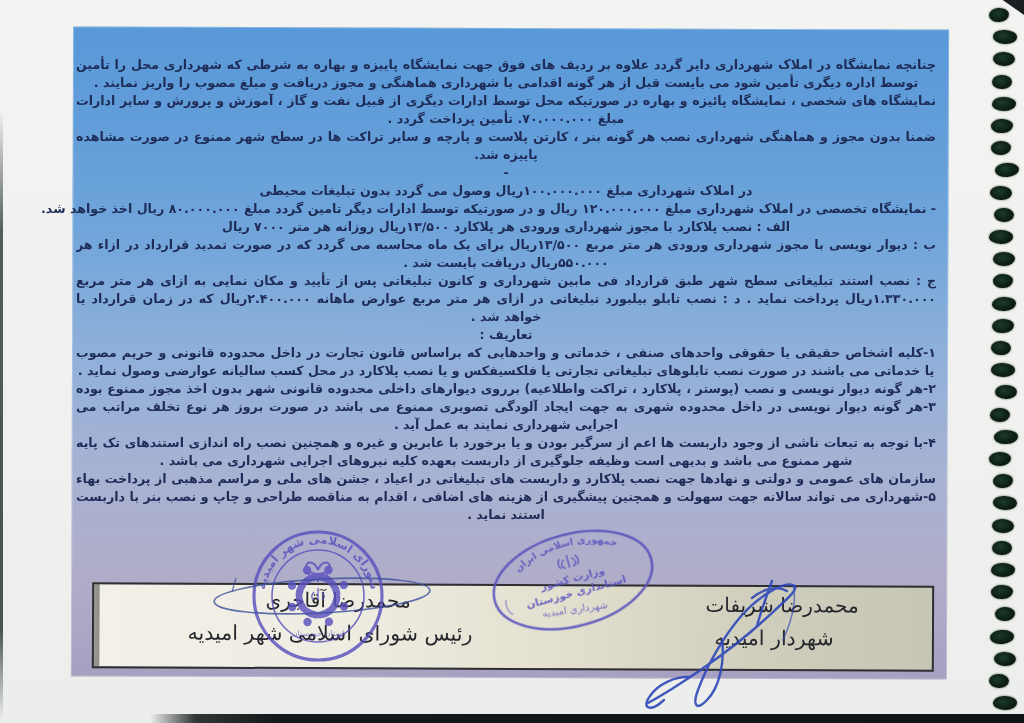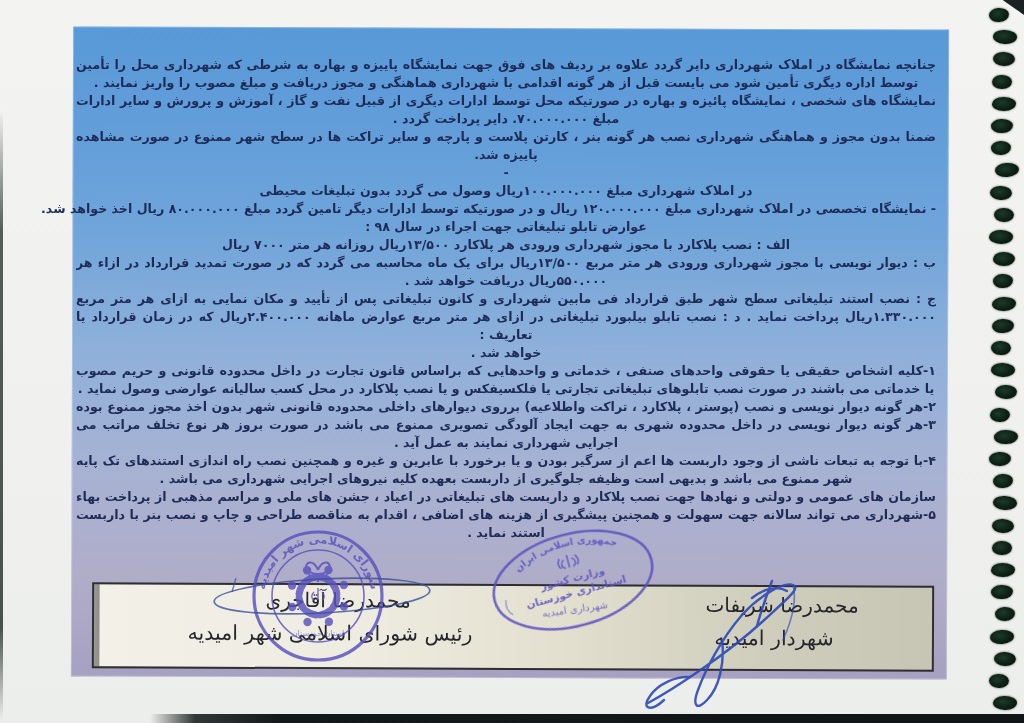--- a/index.html
+++ b/index.html
@@ -45,34 +45,33 @@
 <body>
 
 <div id="canvas">
 
   <div id="blue-paper"></div>
 
   <div id="doc-body">
       <div class="line just">چنانچه نمایشگاه در املاک شهرداری دایر گردد علاوه بر ردیف های فوق جهت نمایشگاه پاییزه و بهاره به شرطی که شهرداری محل را تأمین نماید اجاره محل اگر محل</div>
       <div class="line">توسط اداره دیگری تأمین شود می بایست قبل از هر گونه اقدامی با شهرداری هماهنگی و مجوز دریافت و مبلغ مصوب را واریز نمایند .</div>
       <div class="line just">نمایشگاه های شخصی ، نمایشگاه پائیزه و بهاره در صورتیکه محل توسط ادارات دیگری از قبیل نفت و گاز ، آموزش و پرورش و سایر ادارات تامین گردد می بایست</div>
-      <div class="line">مبلغ ۷۰.۰۰۰.۰۰۰. دایر پرداخت گردد .</div>
+      <div class="line">مبلغ ۷۰.۰۰۰.۰۰۰. تأمین پرداخت گردد .</div>
       <div class="line just">ضمنا بدون مجوز و هماهنگی شهرداری نصب هر گونه بنر ، کارتن پلاست و پارچه و سایر تراکت ها در سطح شهر ممنوع در صورت مشاهده معادل مبلغ مصوب جریمه</div>
       <div class="line">پاییزه شد.</div>
       <div class="line">-</div>
       <div class="line">در املاک شهرداری مبلغ ۱۰۰.۰۰۰.۰۰۰ریال وصول می گردد بدون تبلیغات محیطی</div>
       <div class="line">- نمایشگاه تخصصی در املاک شهرداری مبلغ ۱۲۰.۰۰۰.۰۰۰ ریال و در صورتیکه توسط ادارات دیگر تامین گردد مبلغ ۸۰.۰۰۰.۰۰۰ ریال اخذ خواهد شد.</div>
-      <div class="line">عوارض تابلو تبلیغاتی جهت اجراء در سال ۹۸ :</div>
       <div class="line">الف : نصب پلاکارد با مجوز شهرداری ورودی هر پلاکارد ۱۳/۵۰۰ریال روزانه هر متر ۷۰۰۰ ریال</div>
       <div class="line just">ب : دیوار نویسی با مجوز شهرداری ورودی هر متر مربع ۱۳/۵۰۰ریال برای یک ماه محاسبه می گردد که در صورت تمدید قرارداد در ازاء هر ماه اضافه شده مبلغ</div>
-      <div class="line">۵۵۰.۰۰۰ریال دریافت خواهد شد .</div>
+      <div class="line">۵۵۰.۰۰۰ریال دریافت بایست شد .</div>
       <div class="line just">ج : نصب استند تبلیغاتی سطح شهر طبق قرارداد فی مابین شهرداری و کانون تبلیغاتی پس از تأیید و مکان نمایی به ازای هر متر مربع عوارض استند بطور ماهانه مبلغ</div>
       <div class="line just">۱.۳۳۰.۰۰۰ریال پرداخت نماید . د : نصب تابلو بیلبورد تبلیغاتی در ازای هر متر مربع عوارض ماهانه ۲.۴۰۰.۰۰۰ریال که در زمان قرارداد یا تمدید تمام عوارض سال دریافت</div>
+      <div class="line">خواهد شد .</div>
       <div class="line">تعاریف :</div>
-      <div class="line">خواهد شد .</div>
       <div class="line just">۱-کلیه اشخاص حقیقی یا حقوقی واحدهای صنفی ، خدماتی و واحدهایی که براساس قانون تجارت در داخل محدوده قانونی و حریم مصوب شهر مشغول فعالیت تجاری</div>
       <div class="line">یا خدماتی می باشند در صورت نصب تابلوهای تبلیغاتی تجارتی یا فلکسیفکس و یا نصب پلاکارد در محل کسب سالیانه عوارضی وصول نماید .</div>
       <div class="line just">۲-هر گونه دیوار نویسی و نصب (پوستر ، پلاکارد ، تراکت واطلاعیه) برروی دیوارهای داخلی محدوده قانونی شهر بدون اخذ مجوز ممنوع بوده و شهرداری موظف به</div>
       <div class="line just">۳-هر گونه دیوار نویسی در داخل محدوده شهری به جهت ایجاد آلودگی تصویری ممنوع می باشد در صورت بروز هر نوع تخلف مراتب می بایستی از طریق کلیه عوامل</div>
       <div class="line">اجرایی شهرداری نمایند به عمل آید .</div>
       <div class="line just">۴-با توجه به تبعات ناشی از وجود داربست ها اعم از سرگیر بودن و یا برخورد با عابرین و غیره و همچنین نصب راه اندازی استندهای تک پایه : هر گونه داربست در</div>
       <div class="line">شهر ممنوع می باشد و بدیهی است وظیفه جلوگیری از داربست بعهده کلیه نیروهای اجرایی شهرداری می باشد .</div>
       <div class="line just">سازمان های عمومی و دولتی و نهادها جهت نصب پلاکارد و داربست های تبلیغاتی در اعیاد ، جشن های ملی و مراسم مذهبی از پرداخت بهاء خدمات معاف می باشند .</div>
       <div class="line just">۵-شهرداری می تواند سالانه جهت سهولت و همچنین پیشگیری از هزینه های اضافی ، اقدام به مناقصه طراحی و چاپ و نصب بنر با داربست یا اسپیس فرم یا بیلبورد و</div>
       <div class="line">استند نماید .</div>

